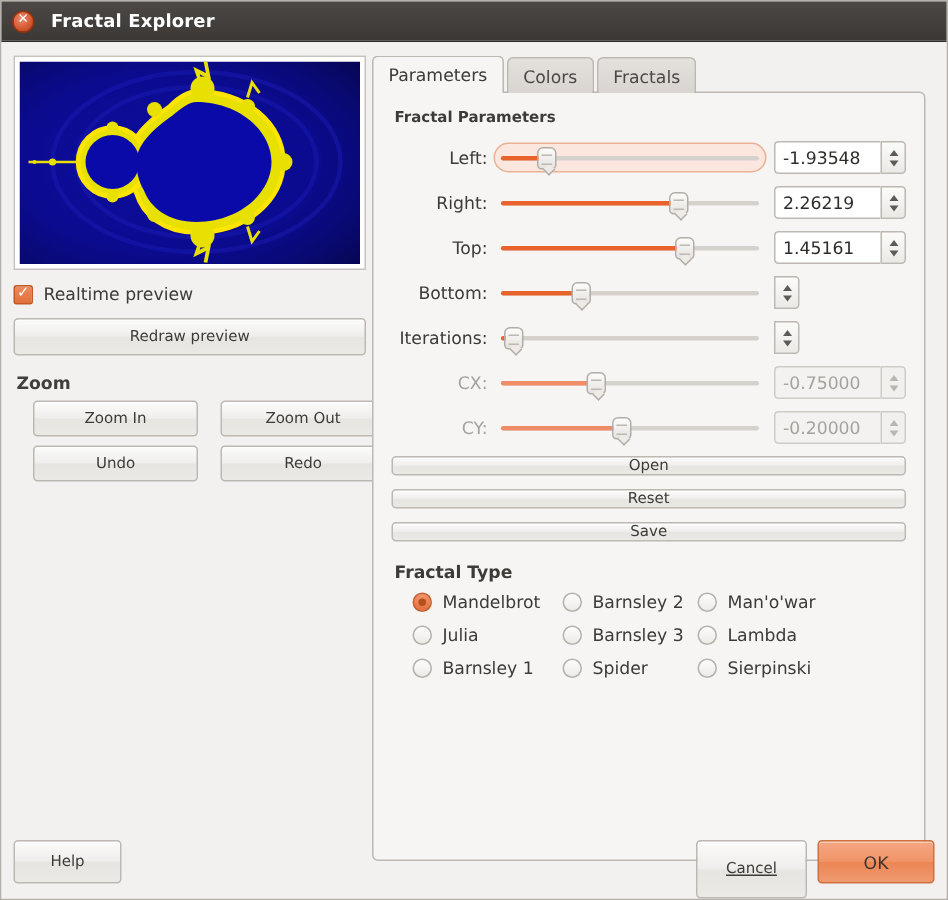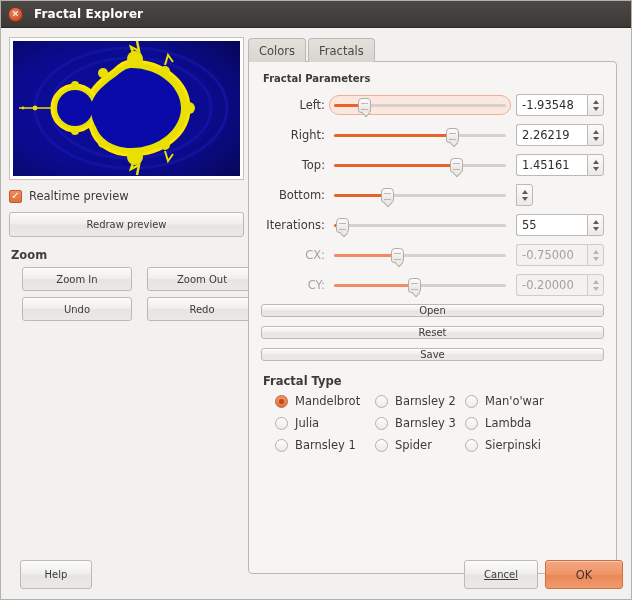--- a/index.html
+++ b/index.html
@@ -174,22 +174,22 @@
     background:linear-gradient(to bottom,#f3946a,#e2713f);
     border:1px solid #c4602f;
     display:flex; align-items:center; justify-content:center;
   }
   .radio.sel::after { content:""; width:5px; height:5px; border-radius:50%;
                       background:#b84d1c; display:block; }
   .rlabel { margin-left:7px; font-size:11.5px; color:#3c3b37; }
 
   
   #actionbar { position:absolute; left:8px; right:8px; bottom:9px; height:30px; }
-  #help-btn { position:absolute; left:0; top:0; width:72px; height:29px;margin-left:11px; }
-  #cancel-btn { position:absolute; right:85px; top:0; width:74px; height:29px;text-decoration:underline; }
+  #help-btn { position:absolute; left:0; top:0; width:72px; height:29px; }
+  #cancel-btn { position:absolute; right:85px; top:0; width:74px; height:39px;text-decoration:underline; }
   #ok-btn {
     position:absolute; right:0; top:0; width:78px; height:29px;
     background:linear-gradient(to bottom,#f5a783 0%,#f09468 50%,#ec8655 52%,#f09a70 100%);
     border:1px solid #cf7040; border-radius:3px; color:#40342c; font-size:11.5px;
     cursor:pointer; box-shadow:0 1px 0 rgba(255,255,255,.4) inset;
     font-family:"DejaVu Sans", sans-serif;
   }
 </style>
 </head>
 <body>
@@ -271,20 +271,21 @@
       <div class="zoom-grid">
         <button class="btn">Zoom In</button>
         <button class="btn">Zoom Out</button>
         <button class="btn">Undo</button>
         <button class="btn">Redo</button>
       </div>
     </div>
 
     <div id="notebook">
       <div id="tabstrip">
+        <div class="tab active">Parameters</div>
         <div class="tab">Colors</div>
         <div class="tab">Fractals</div>
       </div>
 
       <div id="tabpanel">
         <div class="panel-title">Fractal Parameters</div>
 
         <div class="prow">
           <div class="plabel">Left:</div>
           <div class="slider focused">
@@ -354,21 +355,20 @@
 
         <div class="prow">
           <div class="plabel">Iterations:</div>
           <div class="slider">
 
             <div class="track"></div>
             <div class="fill" style="width:5%"></div>
             <div class="handle" style="left:5%"></div>
           </div>
           <div class="spin">
-            <div class="spin-entry">55</div>
             <div class="spin-btns">
               <div class="arr up"></div>
               <div class="arr dn"></div>
             </div>
           </div>
         </div>
 
         <div class="prow">
           <div class="plabel disabled">CX:</div>
           <div class="slider disabled">

